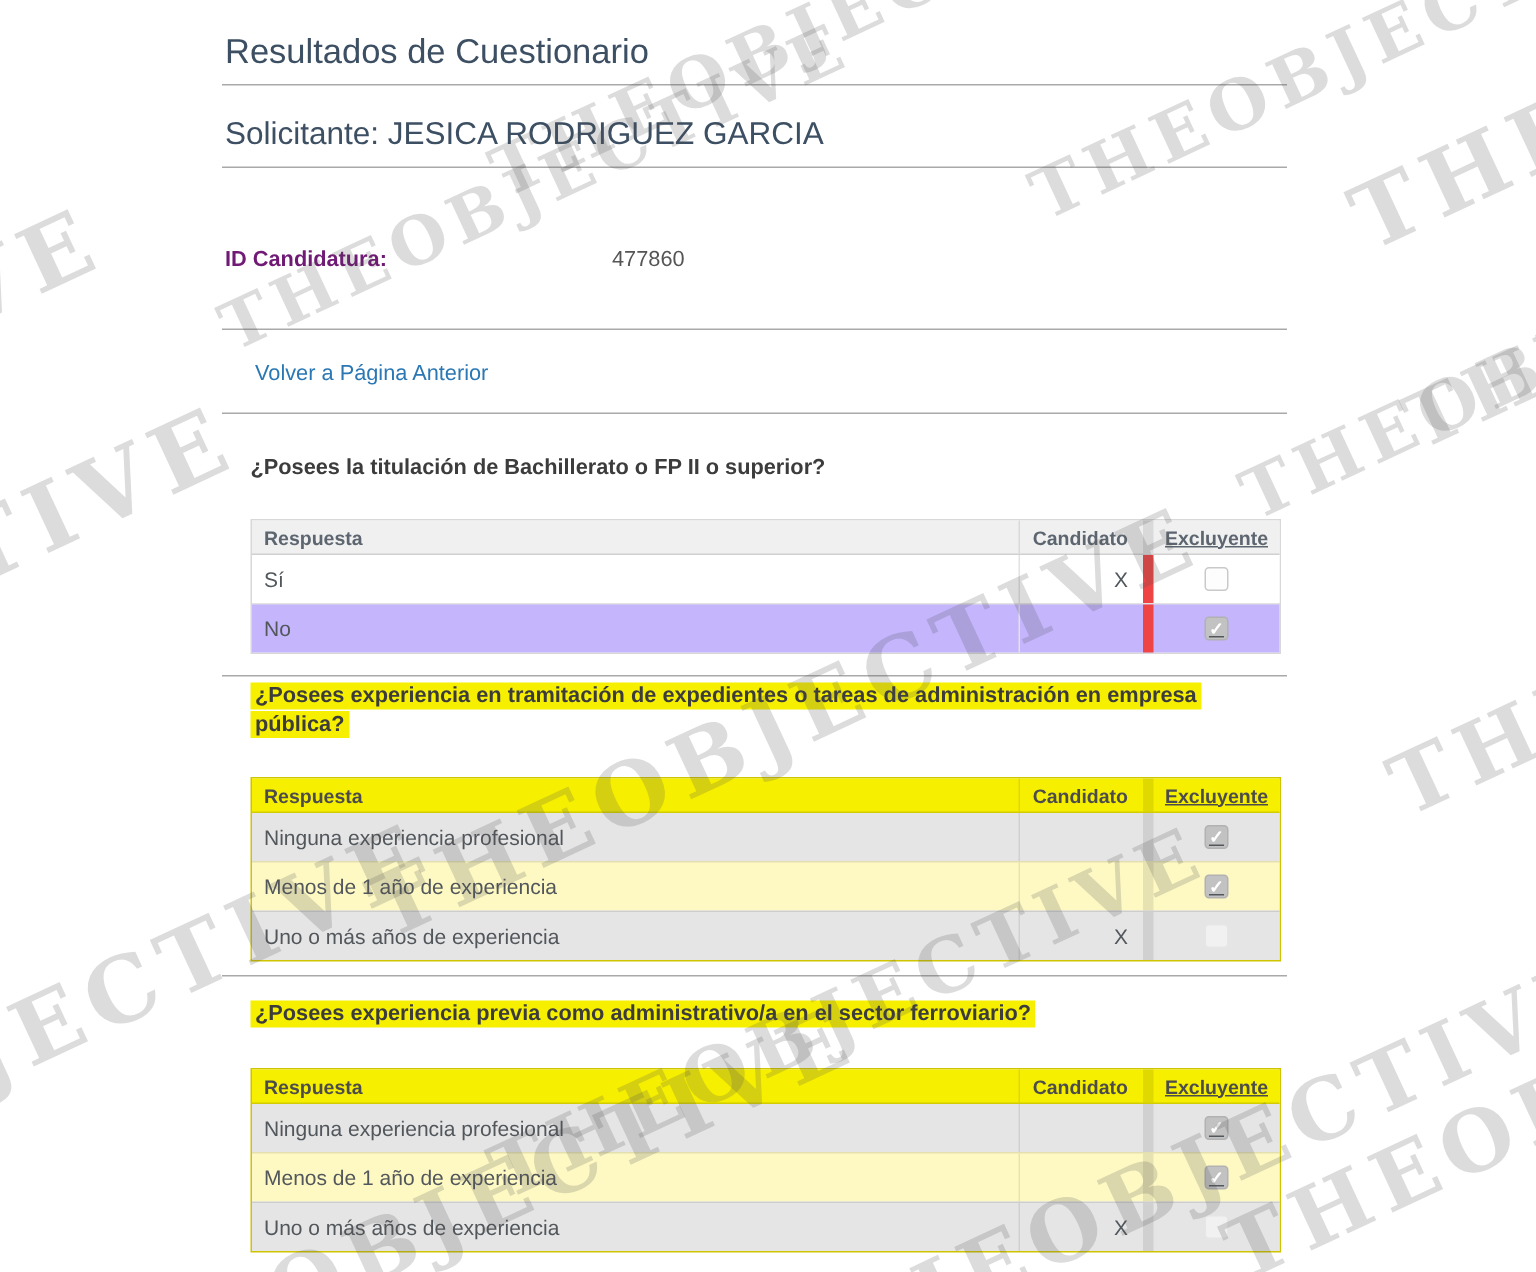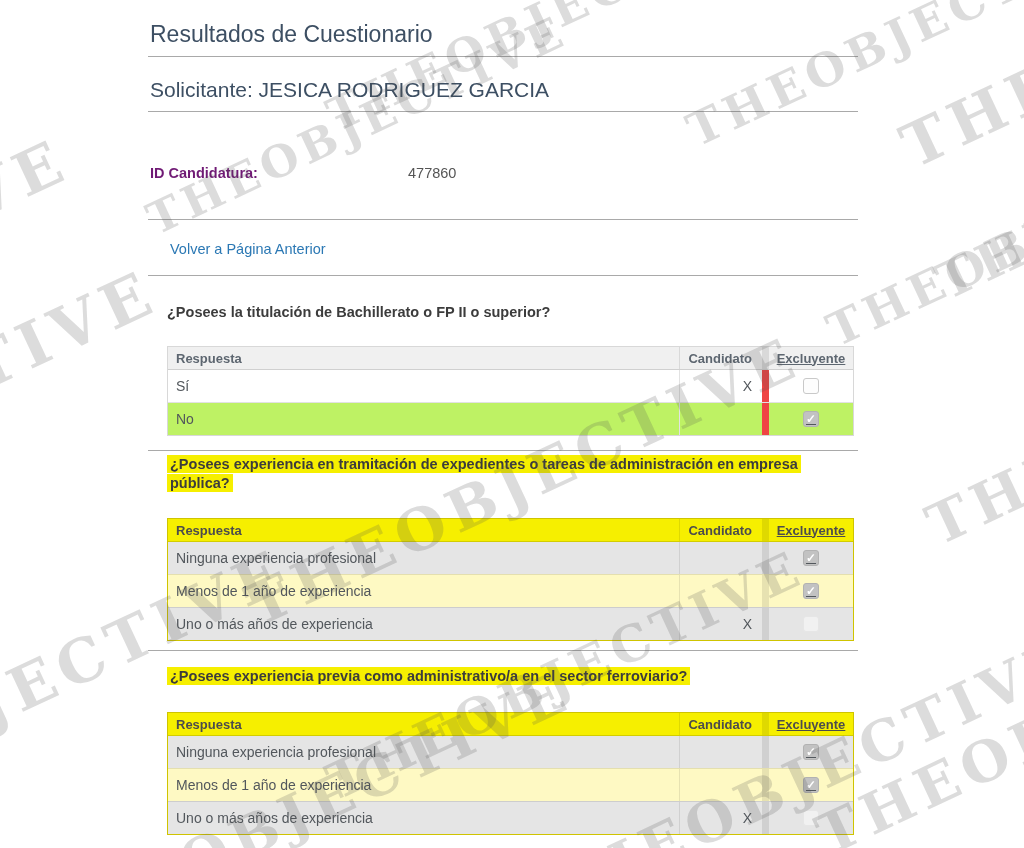--- a/index.html
+++ b/index.html
@@ -111,21 +111,21 @@
   .thead {
     height: 22px;
     border-top: none;
     background: #f0f0f0;
     border-bottom: 1px solid #d0d0d0;
     font-weight: bold;
     font-size: 13px;
     color: #5d6670;
   }
   .thead + .trow { border-top: none; }
-  .trow.alt { background: #bef264; }
+  .trow.alt { background: #c4b5fd; }
   .c-resp { flex: 1; padding-left: 8px; align-self: stretch; display: flex; align-items: center; }
   .c-cand {
     width: 72px; align-self: stretch;
     display: flex; align-items: center; justify-content: flex-end;
     padding-right: 10px;
     border-left: 1px solid #e2e2e2;
   }
   .c-excl {
     width: 84px; align-self: stretch;
     display: flex; align-items: center; justify-content: center;

